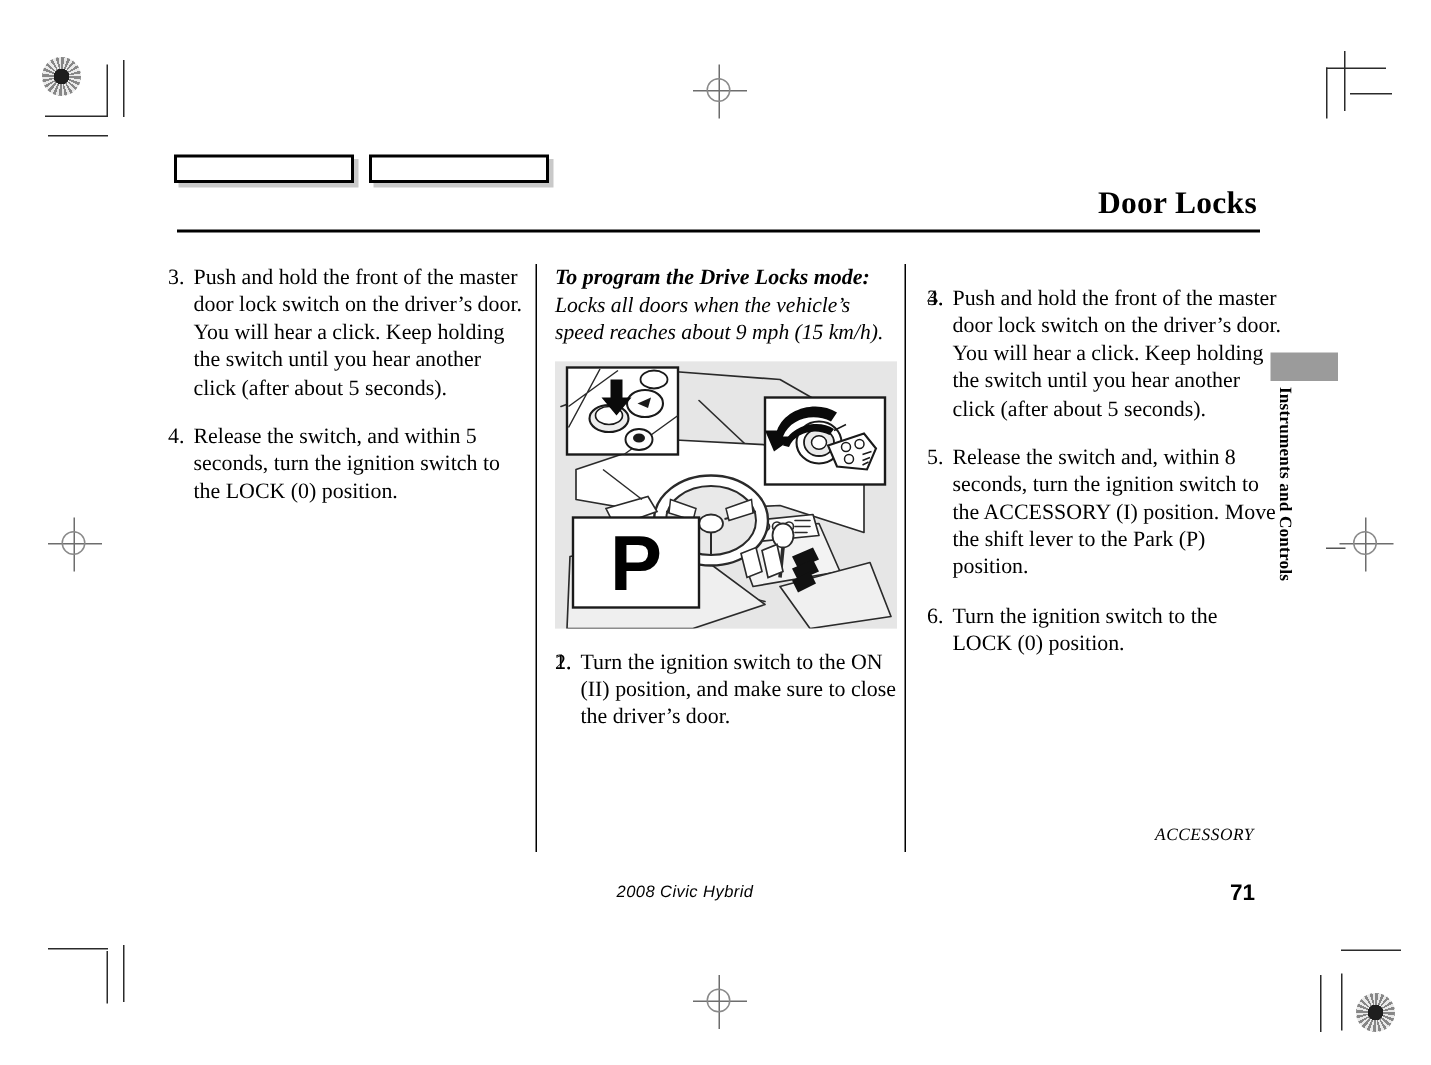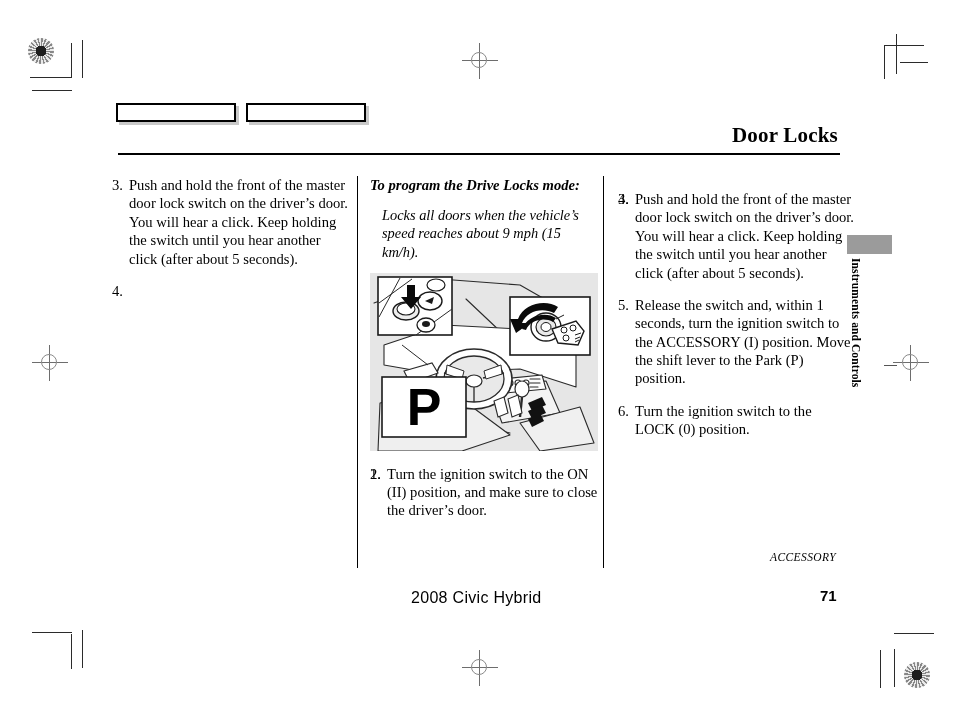--- a/index.html
+++ b/index.html
@@ -132,21 +132,21 @@
   .subhead {
     font-size: 14.6px;
     font-weight: bold;
     font-style: italic;
     margin: 0 0 1px 0;
     line-height: 1.25;
   }
   .subtext {
     font-size: 14.4px;
     font-style: italic;
-    margin: 12px;
+    margin: 0;
     line-height: 1.26;
   }
 
   
   #figure {
     margin-top: 9px;
     width: 228px;
     height: 178px;
     background: #e6e6e6;
     position: relative;
@@ -193,22 +193,23 @@
     top: 551px;
     font-size: 11.5px;
     font-style: italic;
     letter-spacing: .4px;
   }
   #footer-model {
     position: absolute;
     left: 411px;
     top: 589px;
     font-family: "Liberation Sans", "DejaVu Sans", sans-serif;
-    font-size: 16px;
+    font-size: 11px;
     letter-spacing: .3px;
+    font-style: italic;
   }
   #footer-page {
     position: absolute;
     left: 820px;
     top: 587px;
     font-family: "Liberation Sans", "DejaVu Sans", sans-serif;
     font-size: 15px;
     font-weight: bold;
   }
 </style>
@@ -273,20 +274,21 @@
     <div class="col-divider" id="divider-2"></div>
 
     <div class="col" id="col-left">
       <ol class="steps">
         <li>
           <span class="num">3.</span>
           <span>Push and hold the front of the master door lock switch on the driver’s door. You will hear a click. Keep holding the switch until you hear another click (after about 5 seconds).</span>
         </li>
         <li>
           <span class="num">4.</span>
+          <span>Release the switch, and within 5 seconds, turn the ignition switch to the LOCK (0) position.</span>
         </li>
       </ol>
     </div>
 
     <div class="col" id="col-mid">
       <p class="subhead">To program the Drive Locks mode:</p>
       <p class="subtext">Locks all doors when the vehicle’s speed reaches about 9 mph (15 km/h).</p>
 
       <div id="figure">
         <svg width="228" height="178" viewBox="0 0 228 178" xmlns="http://www.w3.org/2000/svg">
@@ -397,21 +399,21 @@
       <ol class="steps">
         <li>
           <span class="num">3.</span>
         </li>
         <li>
           <span class="num">4.</span>
           <span>Push and hold the front of the master door lock switch on the driver’s door. You will hear a click. Keep holding the switch until you hear another click (after about 5 seconds).</span>
         </li>
         <li>
           <span class="num">5.</span>
-          <span>Release the switch and, within 1 seconds, turn the ignition switch to the ACCESSORY (I) position. Move the shift lever to the Park (P) position.</span>
+          <span>Release the switch and, within 8 seconds, turn the ignition switch to the ACCESSORY (I) position. Move the shift lever to the Park (P) position.</span>
         </li>
         <li>
           <span class="num">6.</span>
           <span>Turn the ignition switch to the LOCK (0) position.</span>
         </li>
       </ol>
     </div>
   </div>
 
   <div id="side-tab"></div>

